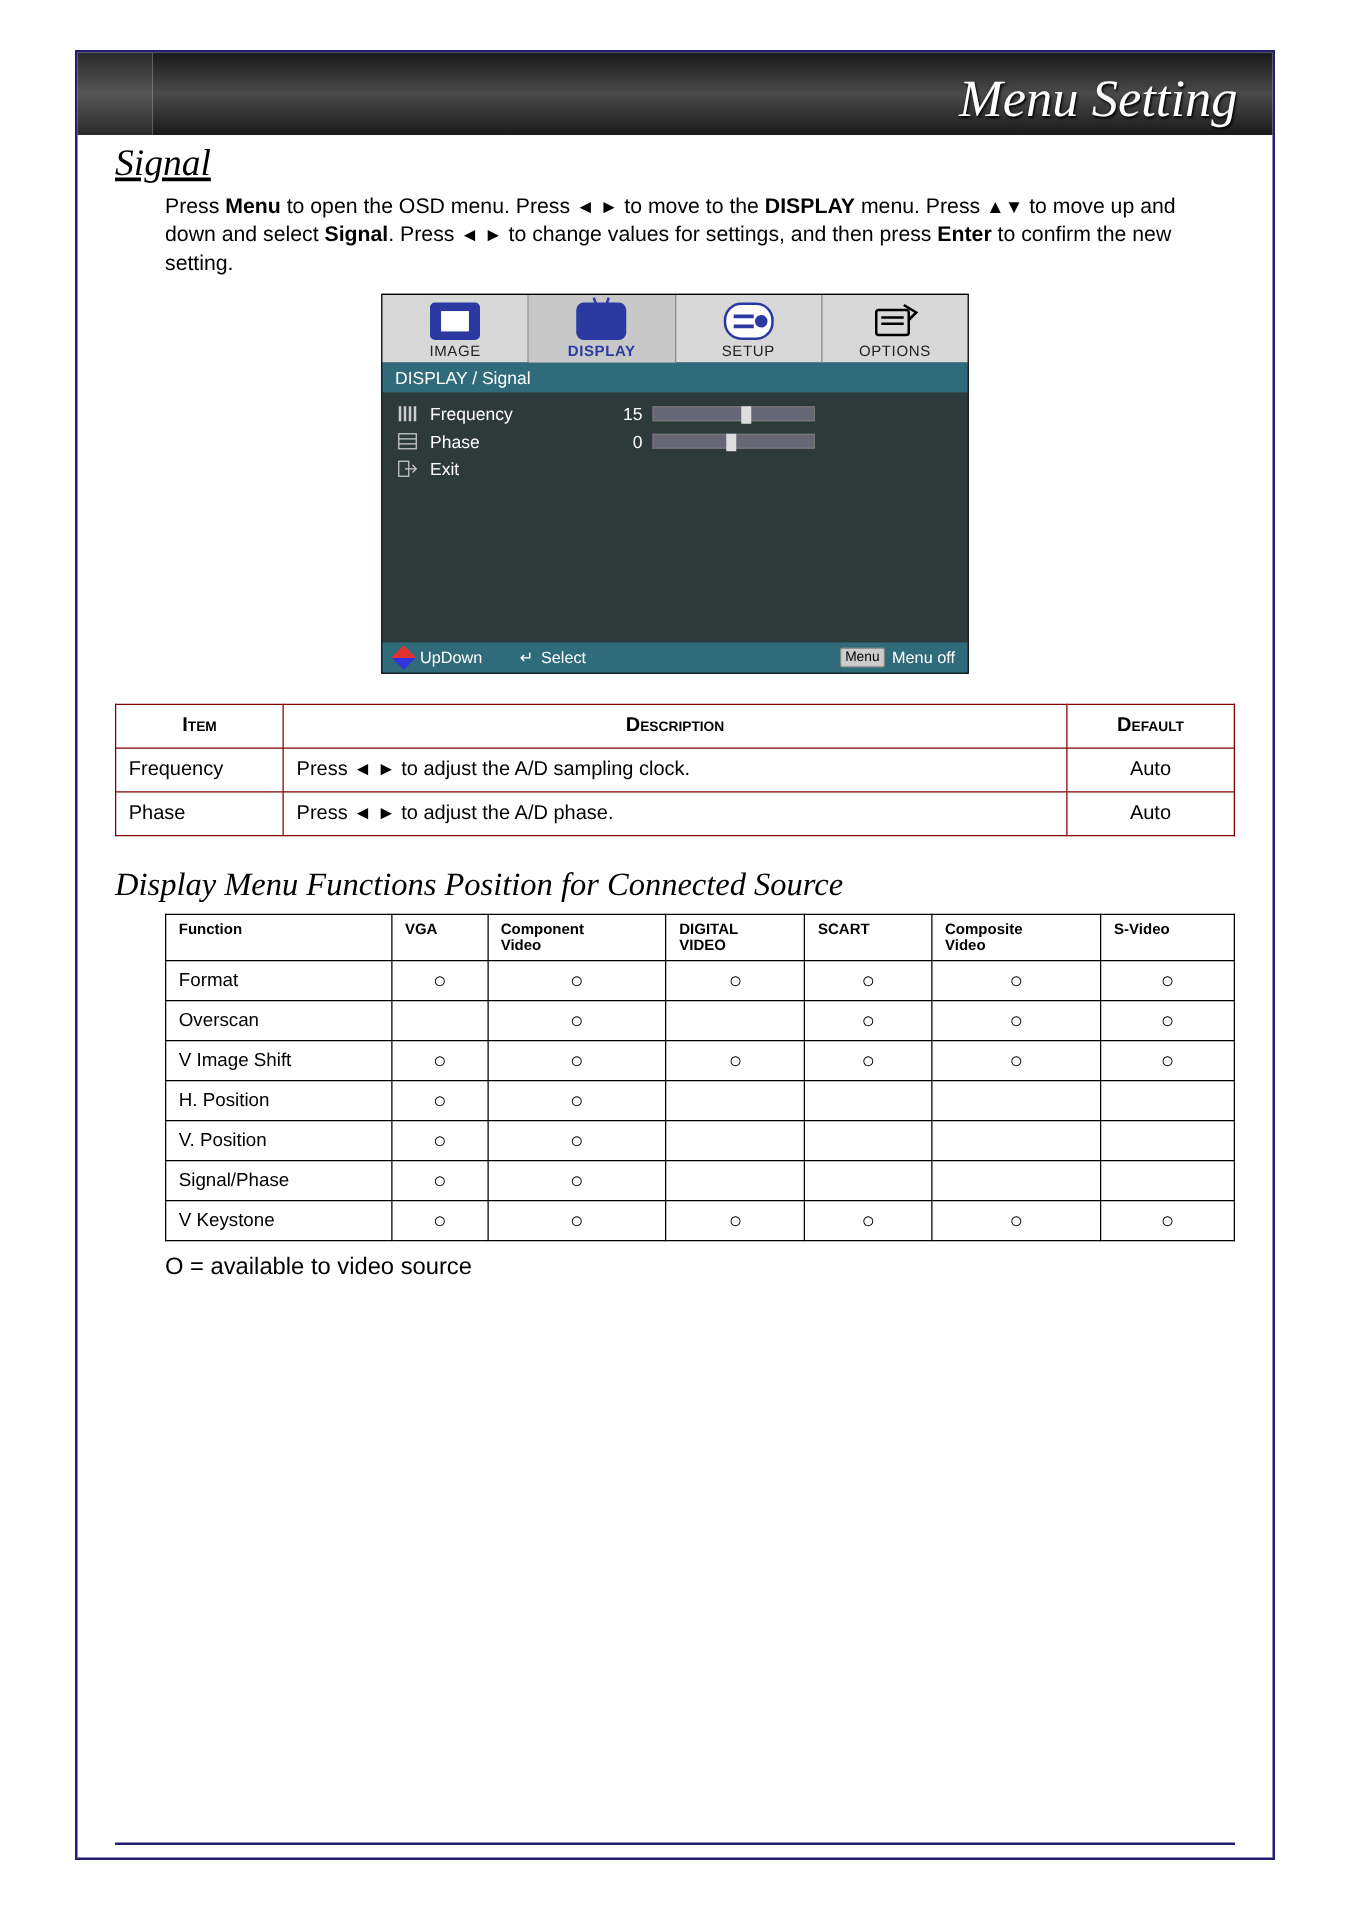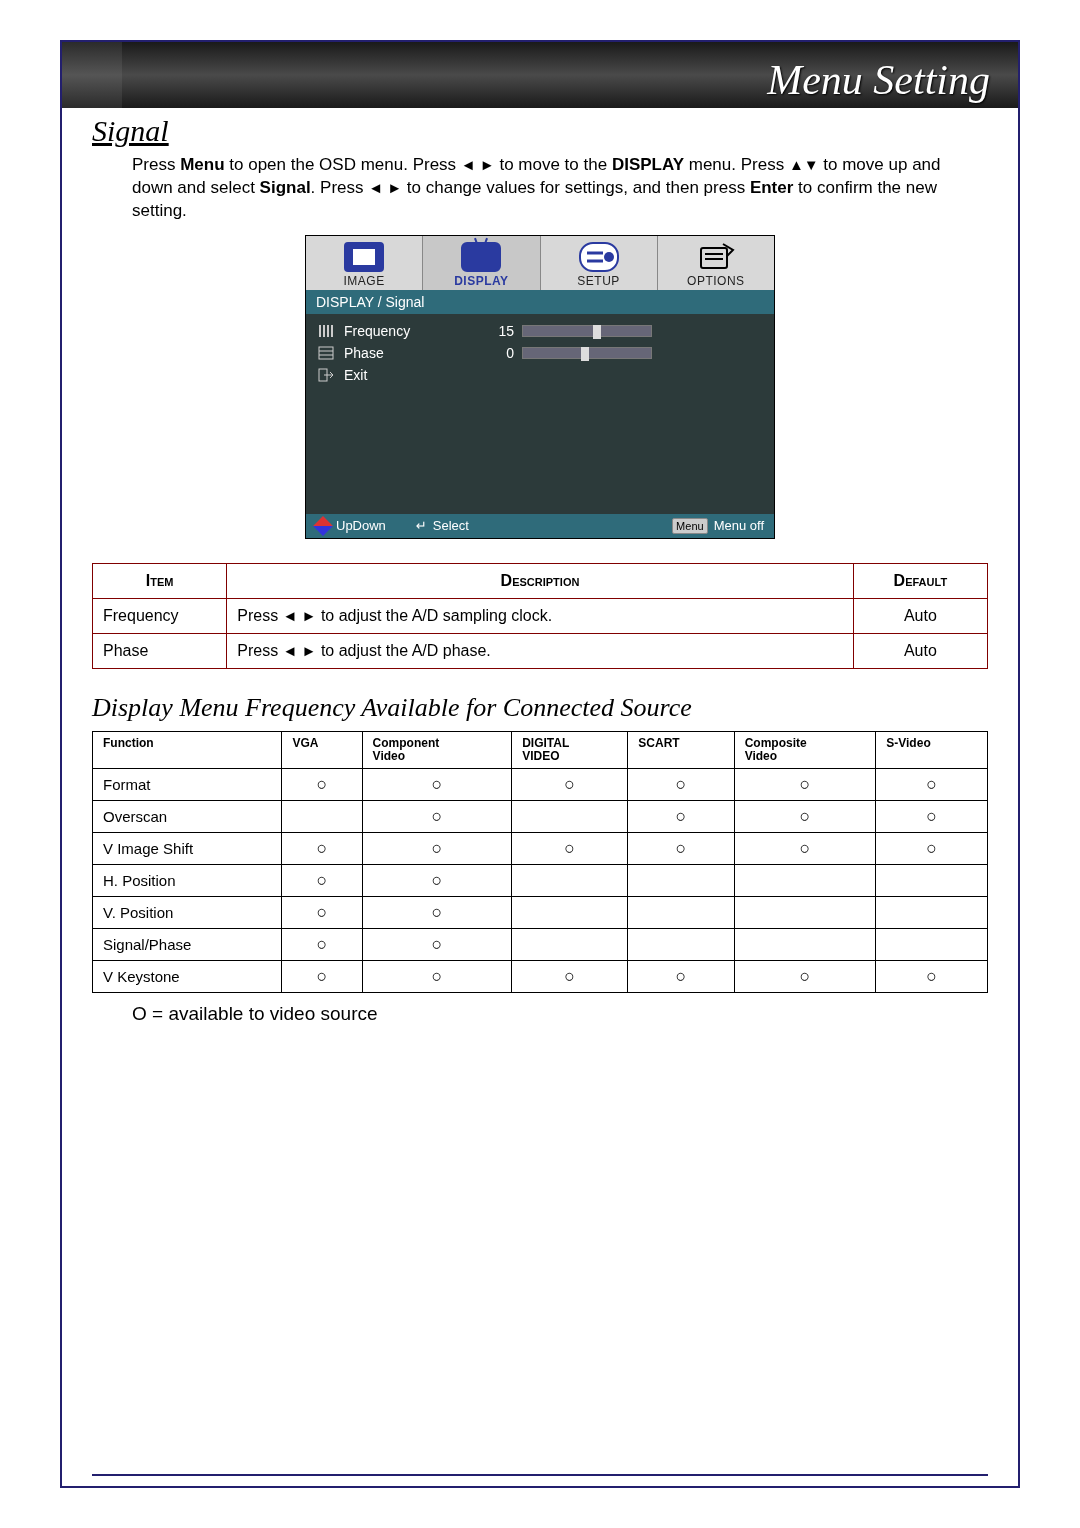--- a/index.html
+++ b/index.html
@@ -196,20 +196,21 @@
     font-variant: small-caps;
     text-align: center;
     font-weight: bold;
   }
   table.desc td.center { text-align: center; }
 
   
   table.avail {
     border-collapse: collapse;
     font-size: 15px;
+    margin-left: 40px;
   }
   table.avail th, table.avail td {
     border: 1px solid #000;
     padding: 5px 10px;
   }
   table.avail th {
     font-size: 12px;
     font-weight: bold;
     text-align: left;
     vertical-align: top;
@@ -361,21 +362,21 @@
           <td class="center">Auto</td>
         </tr>
         <tr>
           <td>Phase</td>
           <td><span>Press </span><span class="arrow">◄ ►</span><span> to adjust the A/D phase.</span></td>
           <td class="center">Auto</td>
         </tr>
       </tbody>
     </table>
 
-    <div class="subtitle">Display Menu Frequency Available for Connected Source</div>
+    <div class="subtitle">Display Menu Functions Position for Connected Source</div>
 
     <table class="avail">
       <thead>
         <tr>
           <th>Function</th>
           <th>VGA</th>
           <th>Component<br>Video</th>
           <th>DIGITAL<br>VIDEO</th>
           <th>SCART</th>
           <th>Composite<br>Video</th>

